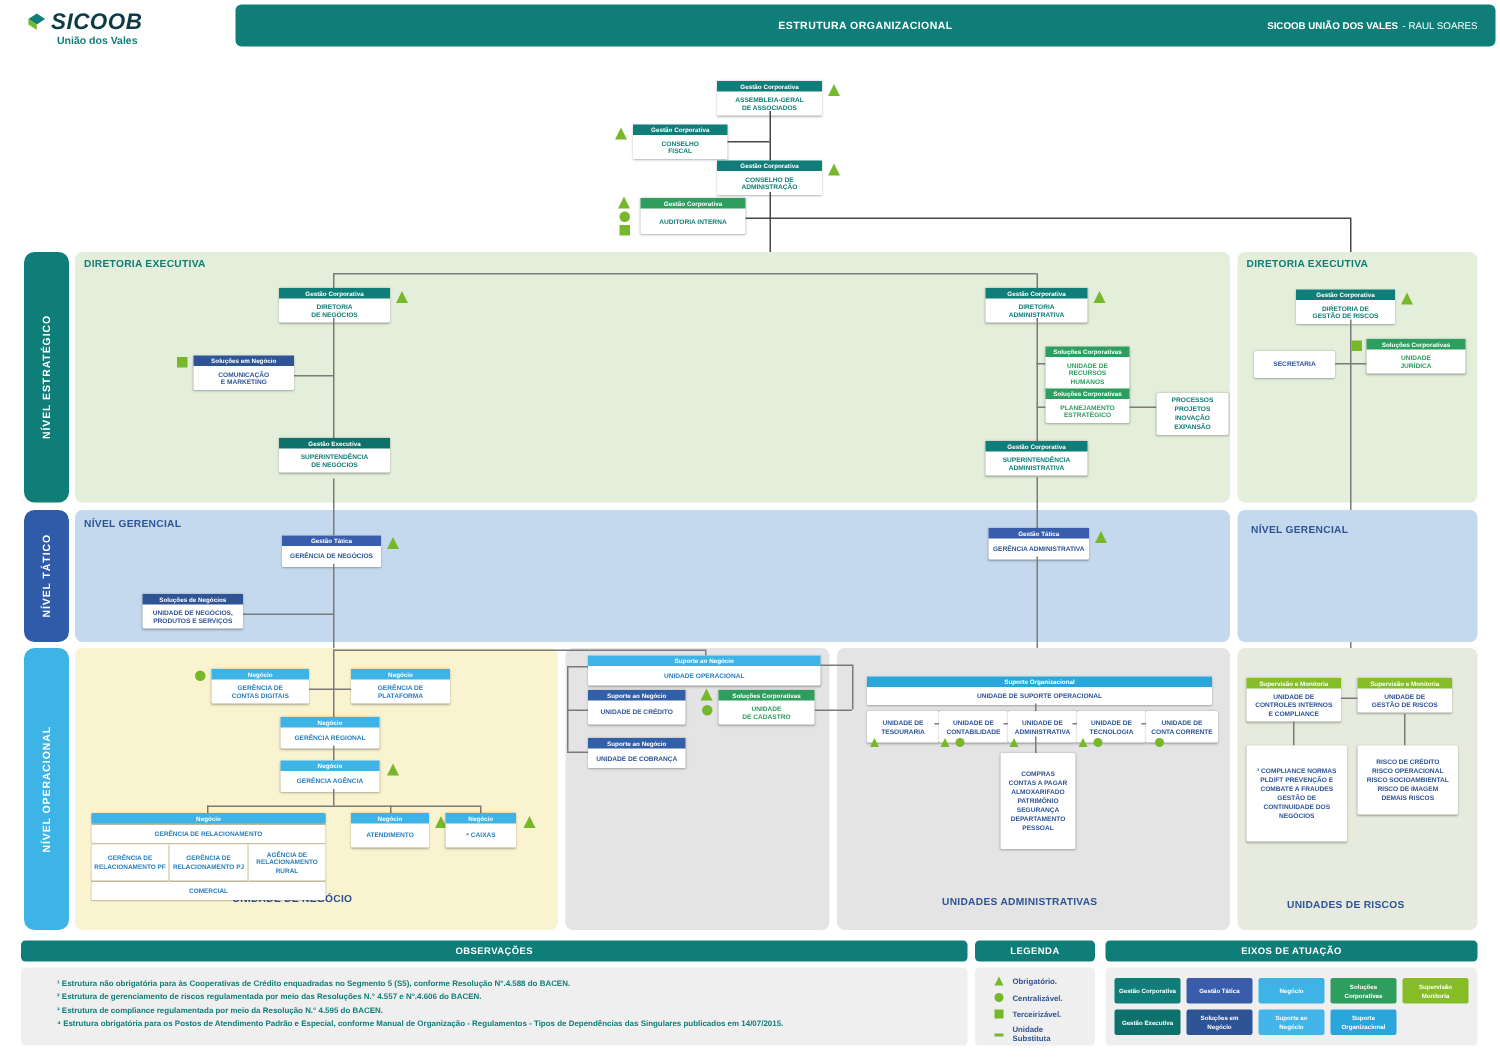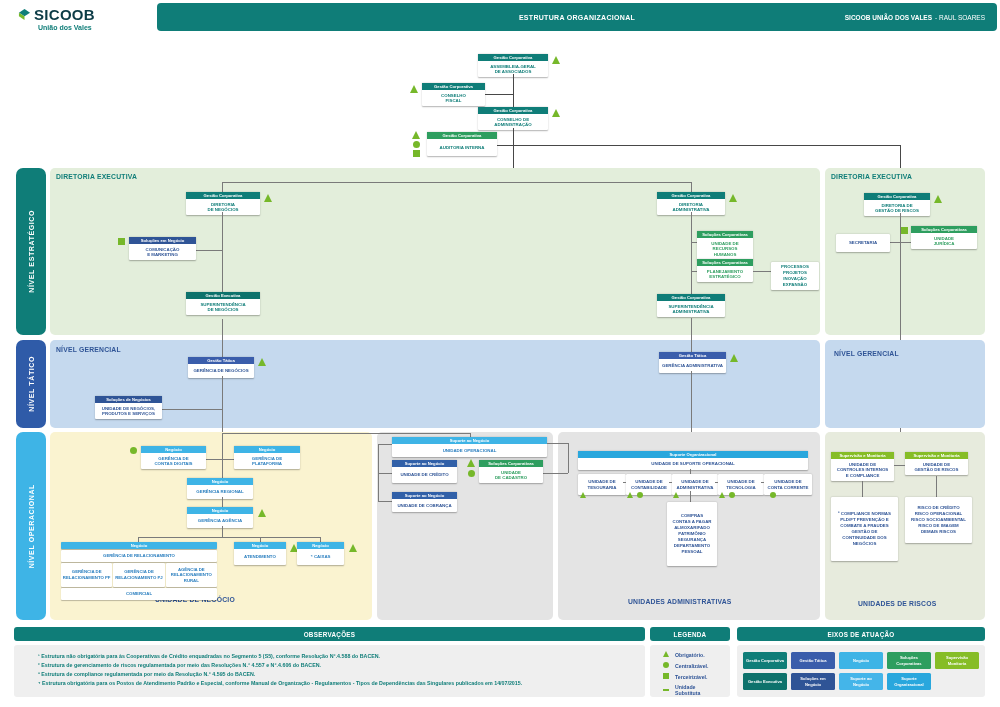--- a/index.html
+++ b/index.html
@@ -6,21 +6,21 @@
   body{font-family:"Liberation Sans",sans-serif;}
   #stage{position:relative;width:1000px;height:707px;background:#fff;overflow:hidden;}
 
   
   .topbar{position:absolute;left:157px;top:3px;width:840px;height:28px;background:#0F7D78;border-radius:4px;}
   .topbar .ctitle{position:absolute;left:0;right:0;top:0;height:28px;display:flex;align-items:center;justify-content:center;color:#fff;font-weight:bold;font-size:7px;letter-spacing:.3px;}
   .topbar .rtitle{position:absolute;right:12px;top:0;height:28px;display:flex;align-items:center;color:#fff;font-size:6.5px;}
   .topbar .rtitle b{margin-right:3px;}
   .logo{position:absolute;left:18px;top:6px;width:130px;}
   .logo .row{display:flex;align-items:center;gap:3px;}
-  .logo .brand{font-weight:bold;font-size:15px;color:#0C3B46;letter-spacing:.3px;}
+  .logo .brand{font-weight:bold;font-size:15px;color:#0C3B46;letter-spacing:.3px;font-style:italic;}
   .logo .sub{font-size:7px;color:#0F7D78;font-weight:bold;margin:1px 0 0 20px;}
 
   
   .pill{position:absolute;width:30px;border-radius:7px;display:flex;align-items:center;justify-content:center;}
   .pill span{writing-mode:vertical-rl;transform:rotate(180deg);color:#fff;font-weight:bold;font-size:7px;letter-spacing:.6px;white-space:nowrap;}
   .panel{position:absolute;border-radius:5px;}
   .sect-title{position:absolute;font-weight:bold;font-size:6.8px;letter-spacing:.2px;white-space:nowrap;}
 
   
   .node{position:absolute;background:#fff;border-radius:1px;box-shadow:0 .5px 1.5px rgba(0,0,0,.3);display:flex;flex-direction:column;}

